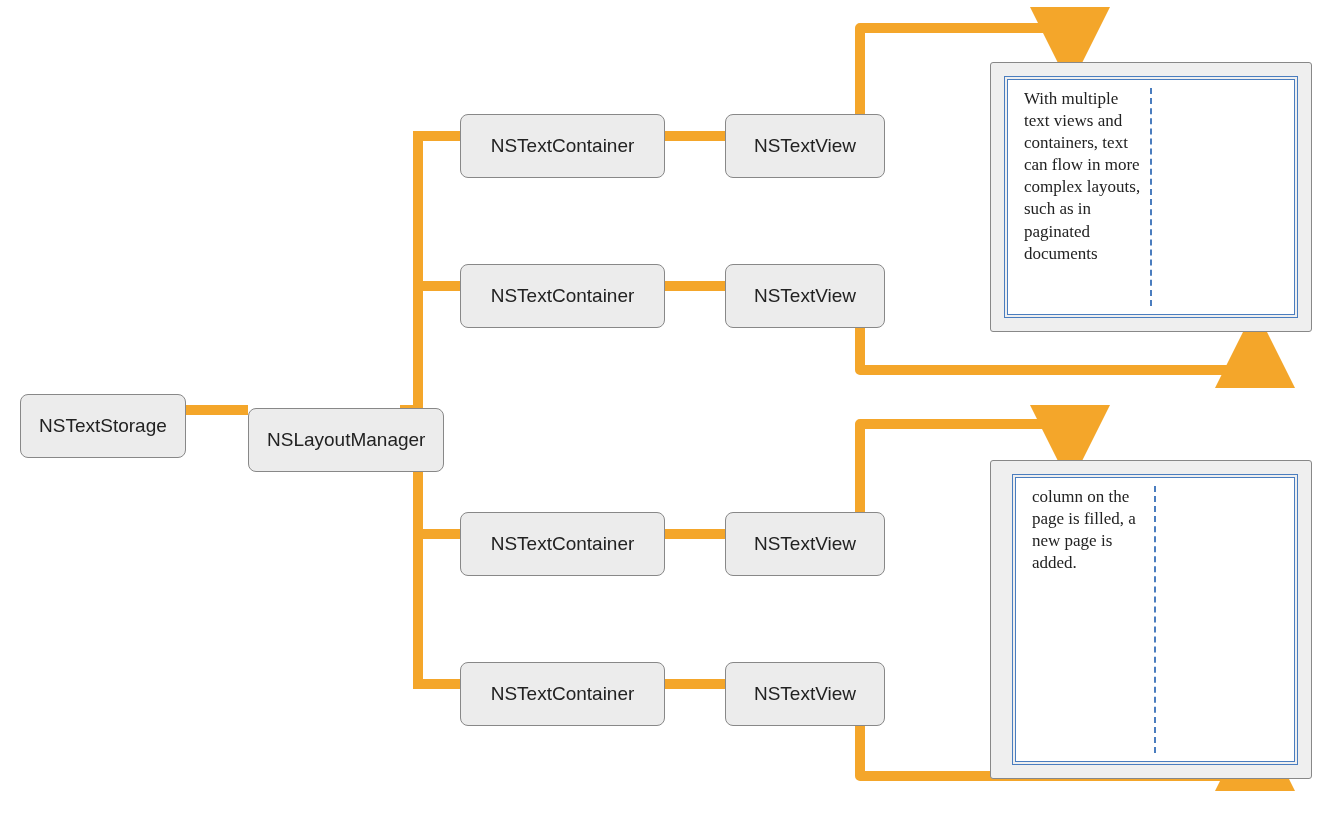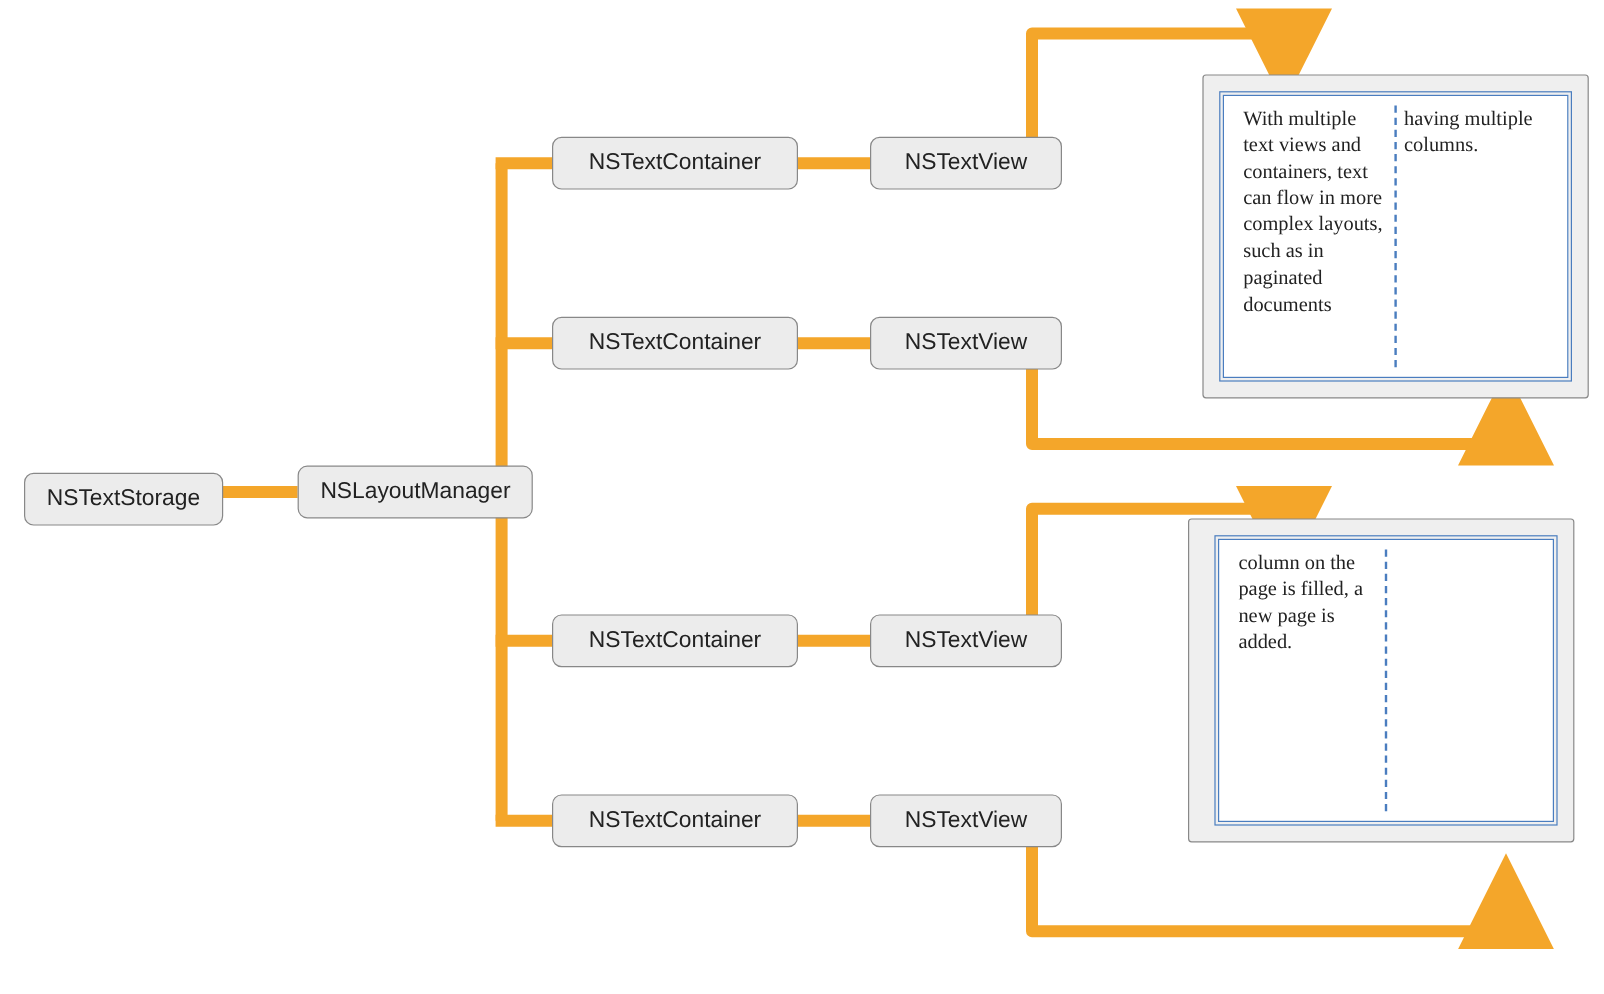--- a/index.html
+++ b/index.html
@@ -10,21 +10,21 @@
     height: 828px;
     font-family: Arial, Helvetica, sans-serif;
     background: #ffffff;
     position: relative;
   }
   .node {
     position: absolute;
     background: #ececec;
     border: 1px solid #888;
     border-radius: 8px;
-    padding: 10px 18px;
+    padding: 20px 18px;
     font-size: 19px;
     color: #222;
     text-align: center;
     white-space: nowrap;
   }
   .page {
     position: absolute;
     background: #efefef;
     border: 1px solid #888;
     border-radius: 3px;
@@ -98,40 +98,39 @@
 
     <path d="M 860 534 L 860 424 L 1070 424 L 1070 458" stroke="#fff" stroke-width="18"></path>
     <path d="M 860 534 L 860 424 L 1070 424 L 1070 453" stroke="#f4a62a" stroke-width="10" marker-end="url(#arrow)"></path>
 
     <path d="M 860 684 L 860 776 L 1255 776 L 1255 738" stroke="#fff" stroke-width="18"></path>
     <path d="M 860 684 L 860 776 L 1255 776 L 1255 743" stroke="#f4a62a" stroke-width="10" marker-end="url(#arrow)"></path>
   </g>
 </svg>
 
 <div class="node" style="left:20px; top:394px;">NSTextStorage</div>
-<div class="node" style="left:248px; top:388px;">NSLayoutManager</div>
+<div class="node" style="left:248px; top:408px;">NSLayoutManager</div>
 
 <div class="node" style="left:460px; top:114px; width:205px;">NSTextContainer</div>
 <div class="node" style="left:460px; top:264px; width:205px;">NSTextContainer</div>
 <div class="node" style="left:460px; top:512px; width:205px;">NSTextContainer</div>
 <div class="node" style="left:460px; top:662px; width:205px;">NSTextContainer</div>
 
 <div class="node" style="left:725px; top:114px; width:160px;">NSTextView</div>
 <div class="node" style="left:725px; top:264px; width:160px;">NSTextView</div>
 <div class="node" style="left:725px; top:512px; width:160px;">NSTextView</div>
 <div class="node" style="left:725px; top:662px; width:160px;">NSTextView</div>
 
-<div class="page" style="left:990px; top:62px; width:322px; height:270px;margin-left:12px;">
+<div class="page" style="left:990px; top:62px; width:322px; height:270px;">
   <div class="page-inner">
     <div class="col">With multiple text views and containers, text can flow in more complex layouts, such as in paginated documents</div>
     <div class="col">
-      <div>having multiple columns.</div>
       <div style="height:14px"></div>
     </div>
   </div>
 </div>
 
-<div class="page" style="left:990px; top:432px; width:322px; height:270px;padding-left:24px;">
+<div class="page" style="left:990px; top:460px; width:322px; height:319px;padding-left:24px;">
   <div class="page-inner">
     <div class="col">column on the page is filled, a new page is added.</div>
     <div class="col"></div>
   </div>
 </div>
 
 </body></html>

